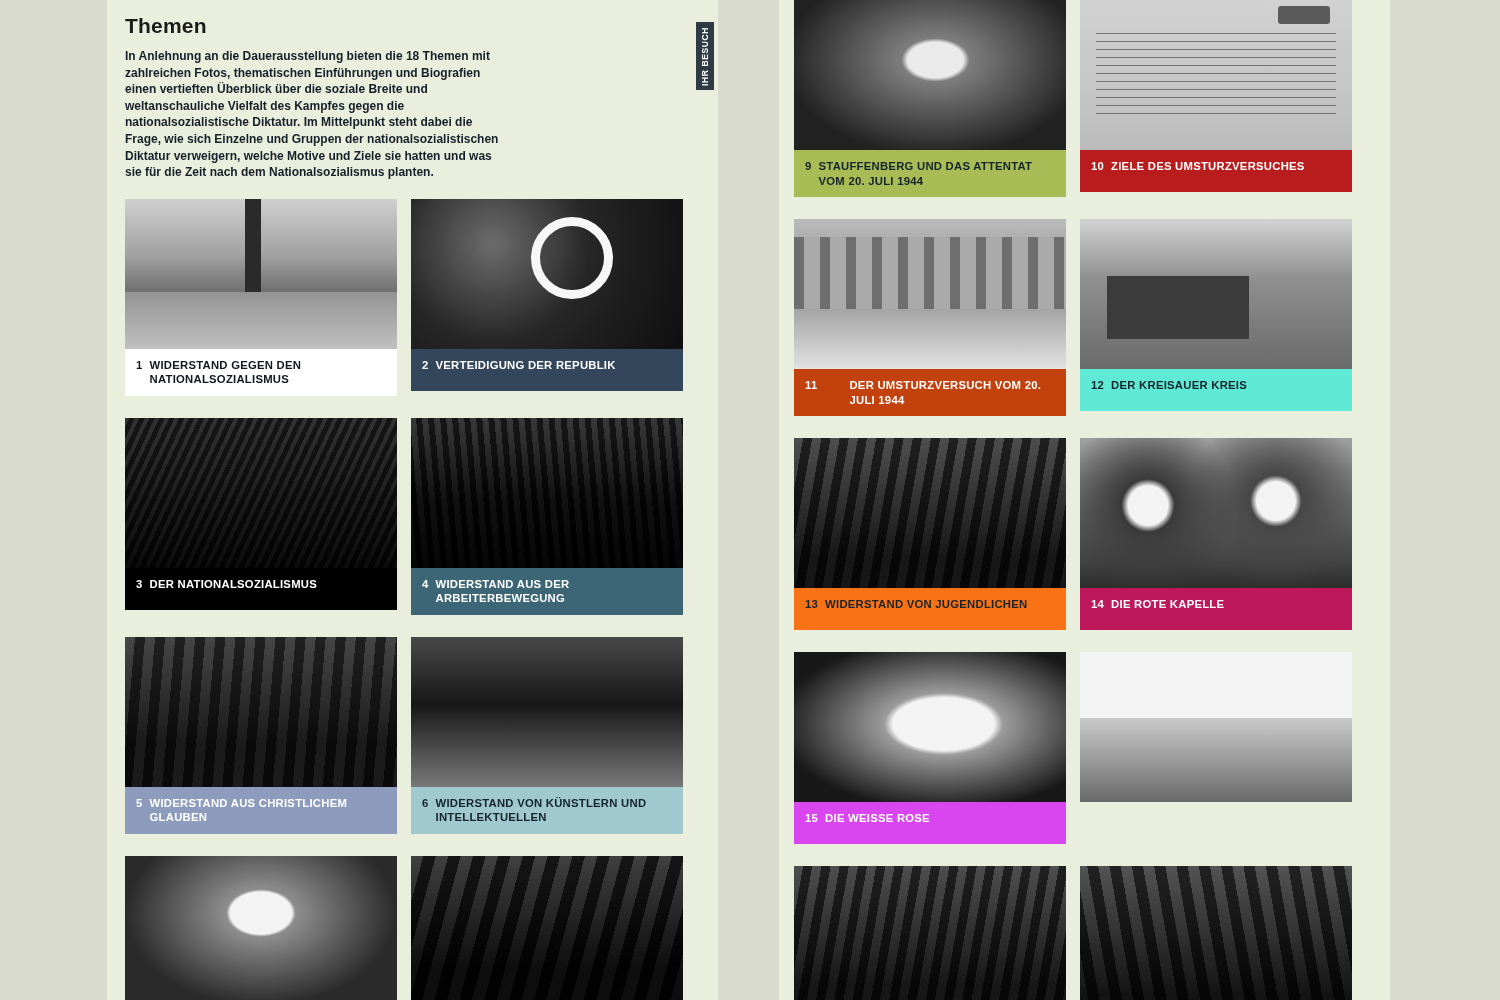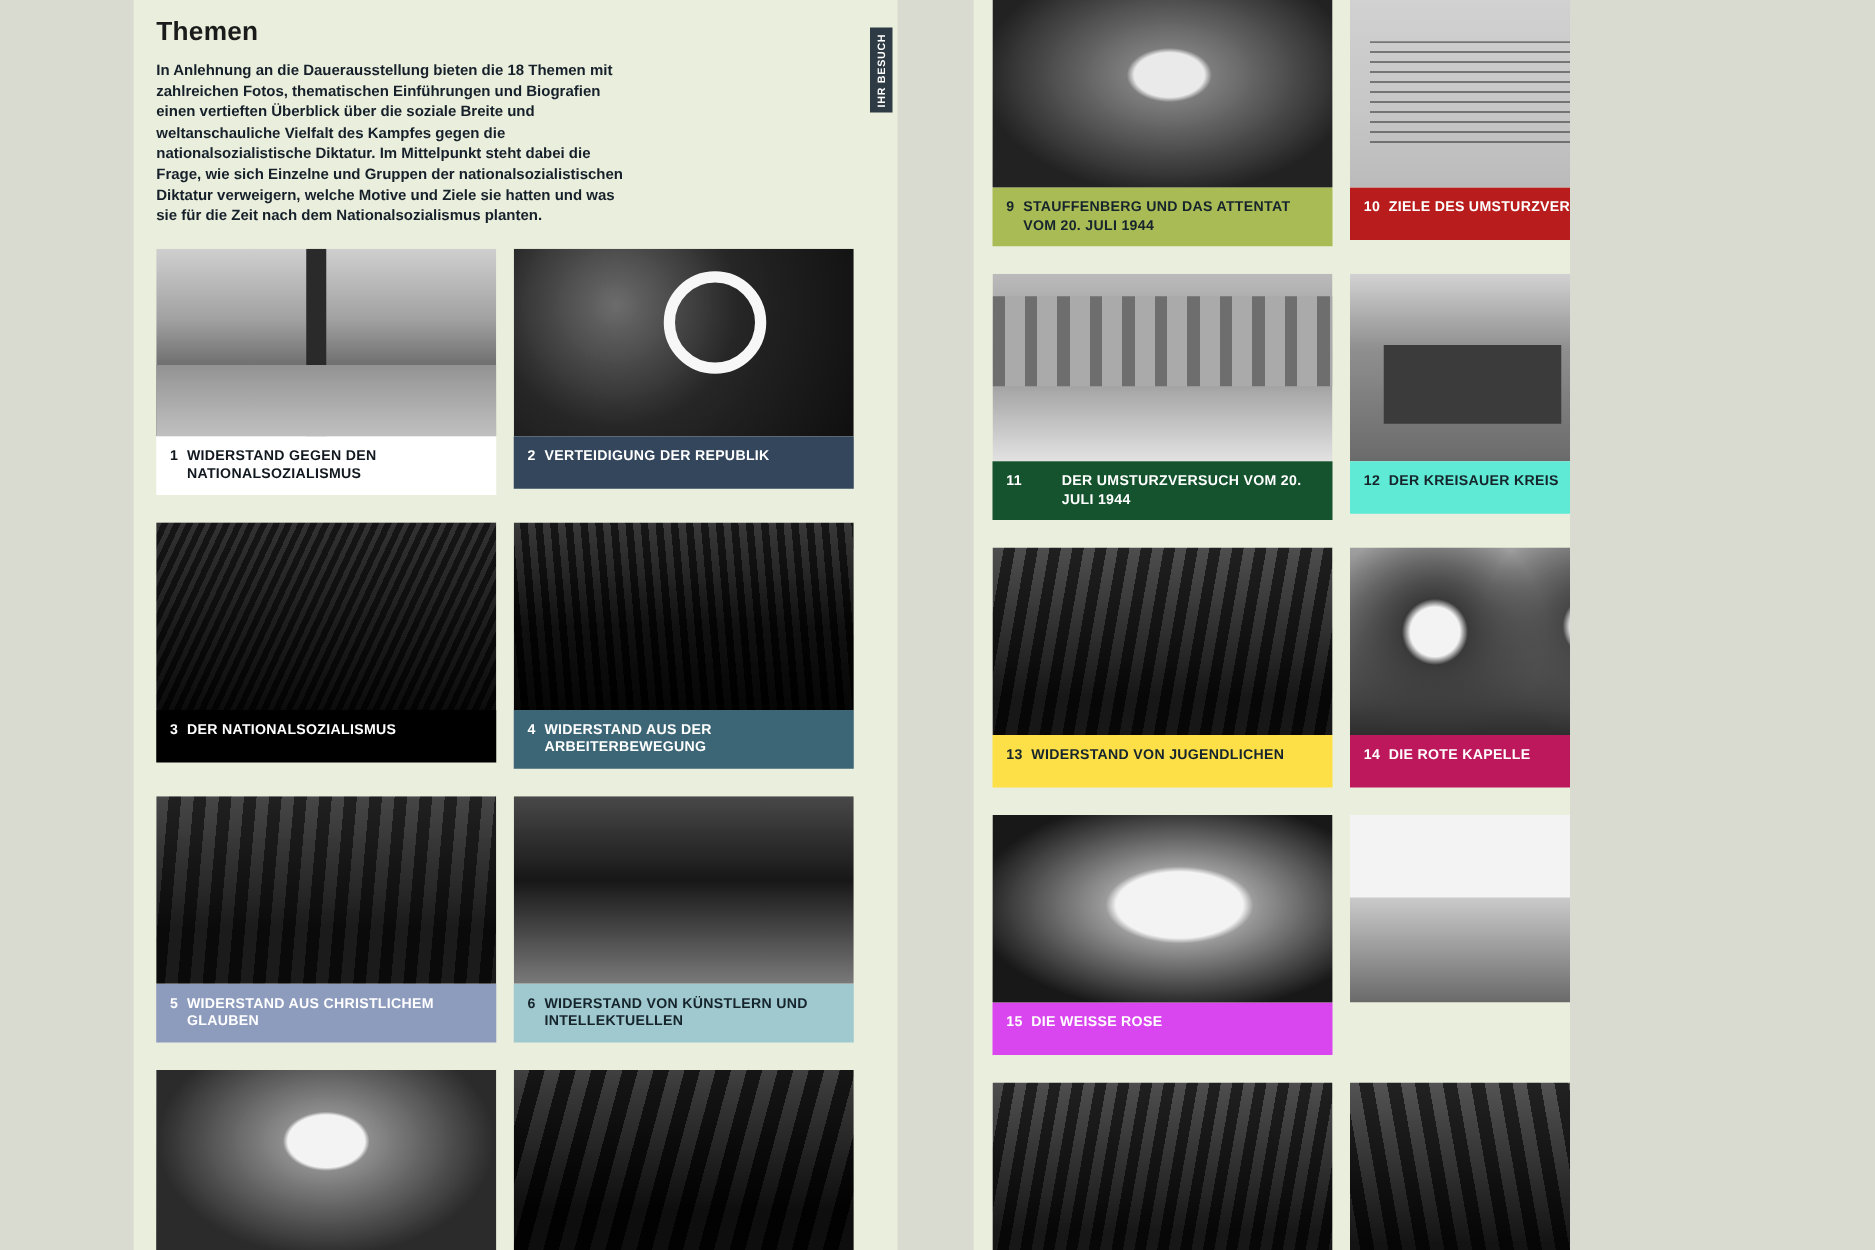--- a/index.html
+++ b/index.html
@@ -3,21 +3,21 @@
 <meta charset="utf-8">
 <style>
   html, body {
     margin: 0;
     padding: 0;
     background: #d9dbd0;
     font-family: "Liberation Sans", sans-serif;
   }
   #page {
     position: relative;
-    width: 1256px;
+    width: 1500px;
     height: 1000px;
     overflow: hidden;
     background: #d9dbd0;
   }
 
   
   .panel {
     position: absolute;
     background: #eaeedc;
     overflow: hidden;
@@ -336,39 +336,39 @@
           </div>
           <div class="caption" style="background: #b91c1c; color: rgb(255, 255, 255);">
             <span class="num">10</span>
             <span class="lbl">Ziele des Umsturzversuches</span>
           </div>
         </div>
         <div class="card">
           <div class="thumb">
             <div class="ph building"></div>
           </div>
-          <div class="caption" style="background: #14532d; color: rgb(255, 255, 255); gap: 32px;">
+          <div class="caption" style="background: #c2410c; color: rgb(255, 255, 255); gap: 32px;">
             <span class="num">11</span>
             <span class="lbl">Der Umsturzversuch vom 20. Juli 1944</span>
           </div>
         </div>
         <div class="card">
           <div class="thumb">
             <div class="ph house"></div>
           </div>
           <div class="caption" style="background: #5eead4; color: rgb(22, 36, 44);">
             <span class="num">12</span>
             <span class="lbl">Der Kreisauer Kreis</span>
           </div>
         </div>
         <div class="card">
           <div class="thumb">
             <div class="ph bigGroup"></div>
           </div>
-          <div class="caption" style="background: #fde047; color: rgb(22, 36, 44);">
+          <div class="caption" style="background: #f97316; color: rgb(22, 36, 44);">
             <span class="num">13</span>
             <span class="lbl">Widerstand von Jugendlichen</span>
           </div>
         </div>
         <div class="card">
           <div class="thumb">
             <div class="ph couple"></div>
           </div>
           <div class="caption" style="background: #be185d; color: rgb(255, 255, 255);">
             <span class="num">14</span>

